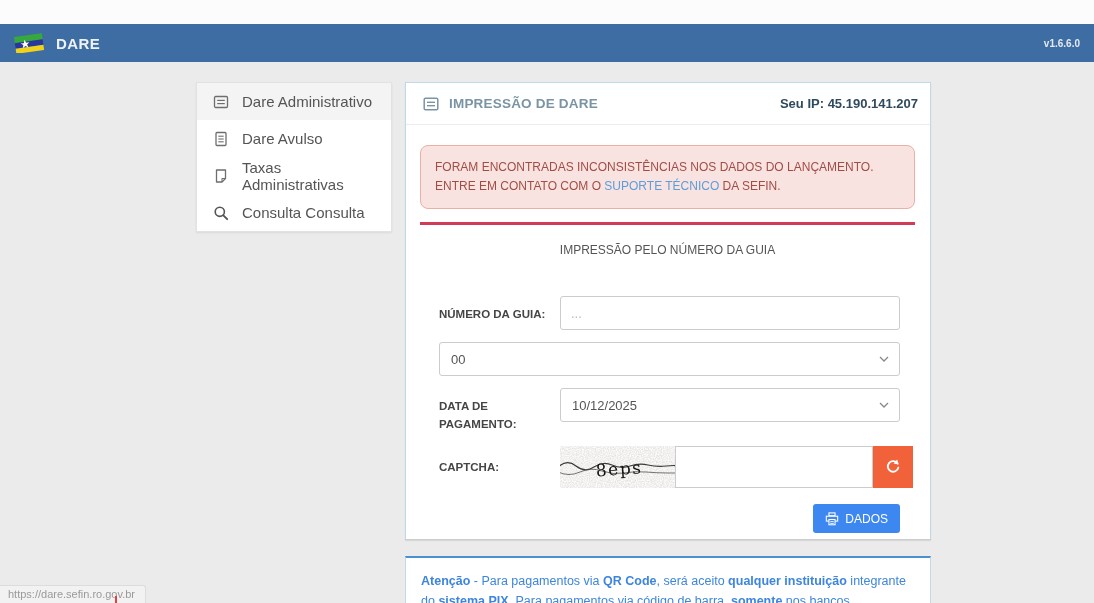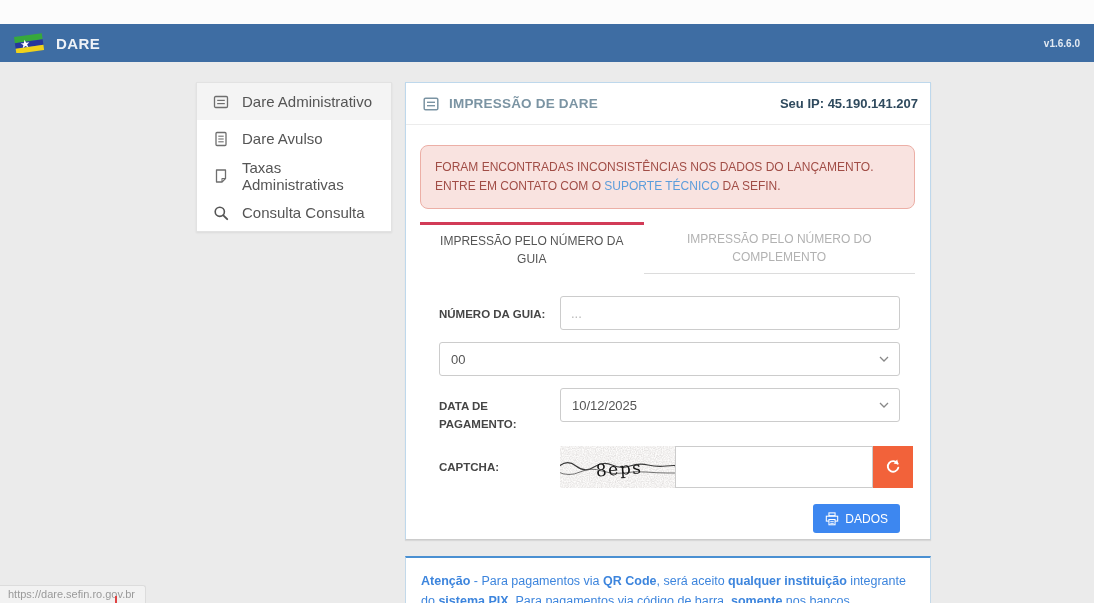--- a/index.html
+++ b/index.html
@@ -178,21 +178,20 @@
     <span class="panel-title">IMPRESSÃO DE DARE</span>
     <span class="ip">Seu IP: 45.190.141.207</span>
   </div>
 
   <div class="error-box">
     <span>FORAM ENCONTRADAS INCONSISTÊNCIAS NOS DADOS DO LANÇAMENTO. ENTRE EM CONTATO COM O </span><a class="link">SUPORTE TÉCNICO</a><span> DA SEFIN.</span>
   </div>
 
   <div class="tabs">
     <div class="tab active">IMPRESSÃO PELO NÚMERO DA GUIA</div>
-    <div class="tab">IMPRESSÃO PELO NÚMERO DO COMPLEMENTO</div>
   </div>
 
   <div class="form-area">
 
     <div class="form-row">
       <div class="form-label">NÚMERO DA GUIA:</div>
       <div class="field">
         <input class="text-input" type="text" placeholder="..." style="">
       </div>
     </div>

